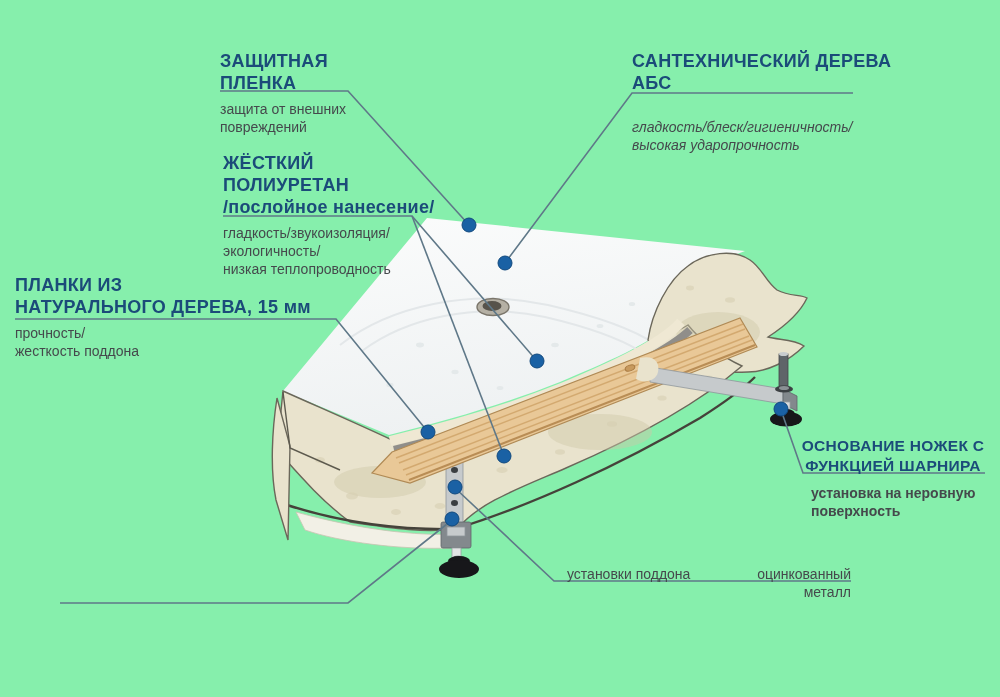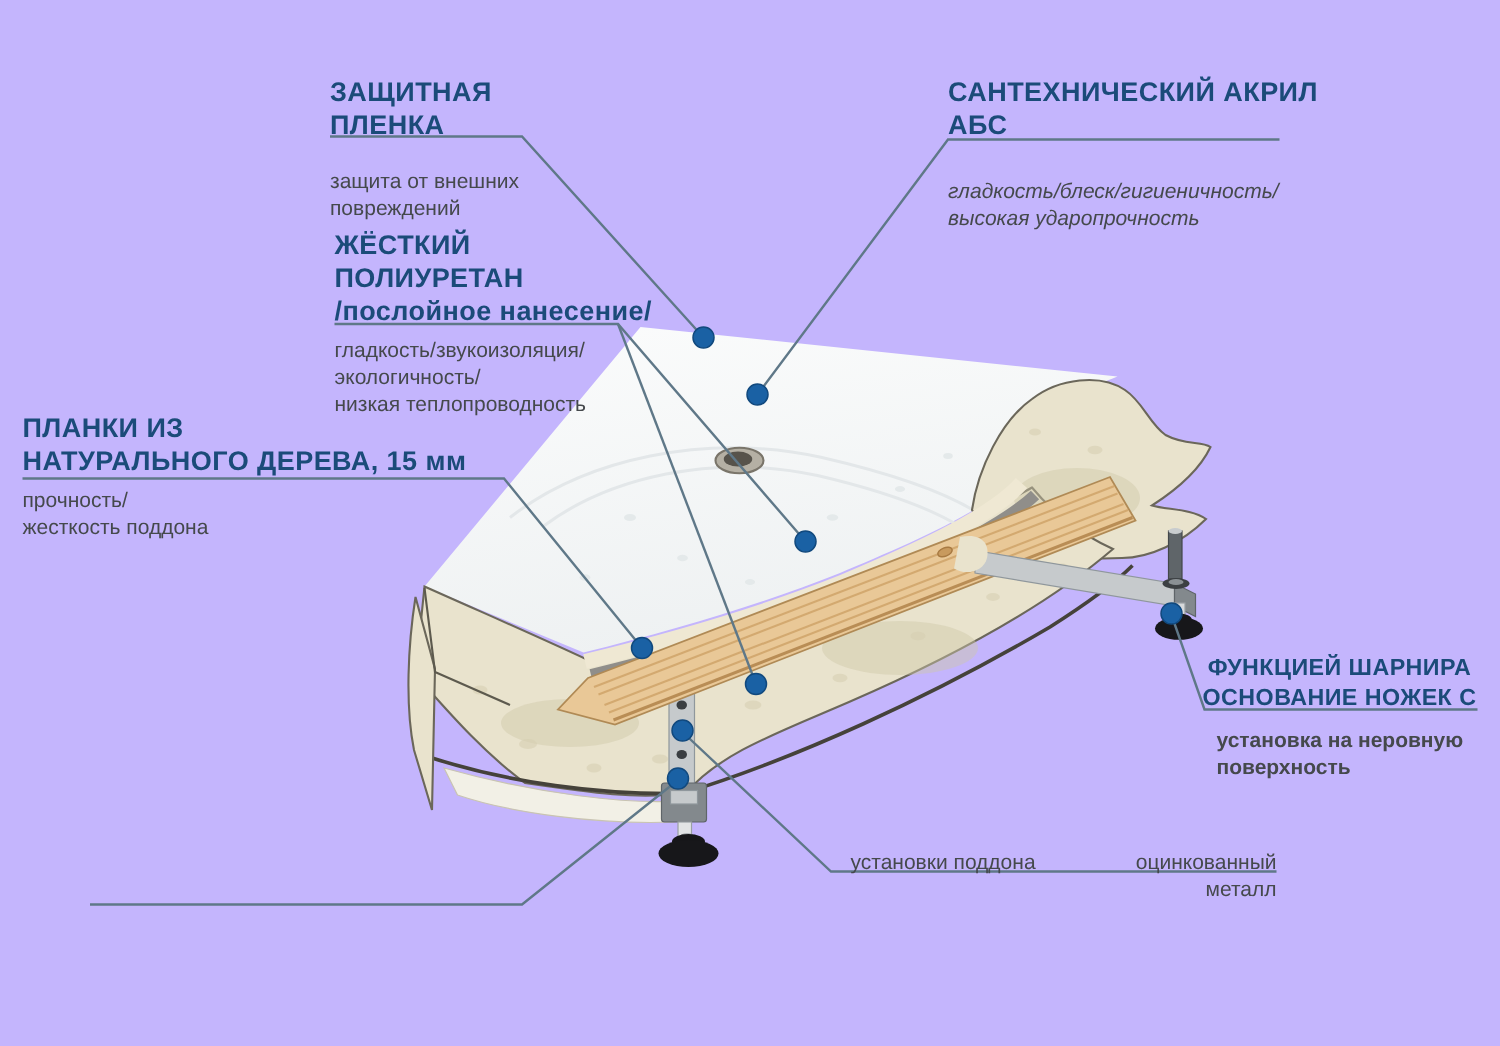--- a/index.html
+++ b/index.html
@@ -1,23 +1,23 @@
 <!DOCTYPE html>
 <html style="--heading: #1b4b79; --body: #45494c; --leader: #5f7888; --dot: #1a61a4; --foam: #e9e3cd; --foam-shadow: #cfc7a9; --band-beige: #efe8d3; --band-gray: #908e8a; --wood: #e9c897; --wood-grain: #cfa369; --metal: #c6cacc; --metal-dark: #83898d; --foot: #17171a;"><head>
 <meta charset="utf-8">
 <title>Diagram</title>
 <style>
   html,body{margin:0;padding:0;background:#ffffff;}
-  .stage{position:relative;width:1000px;height:697px;background:#c4b5fd;overflow:hidden;
+  .stage{position:relative;width:1000px;height:697px;background:#86efac;overflow:hidden;
          font-family:"Liberation Sans", sans-serif;}
   .diagram-svg{position:absolute;left:0;top:0;}
   .label{position:absolute;}
   .title span{display:block;font-weight:bold;font-size:18px;line-height:22px;
               letter-spacing:.3px;color:var(--heading,#1b4b79);white-space:nowrap;}
-  .desc{margin-top:17px;}
+  .desc{margin-top:6px;}
   .desc span{display:block;font-size:14px;line-height:18px;color:var(--body,#45494c);white-space:nowrap;}
   .label-hinge .title span{font-size:15.5px;line-height:20px;}
   .label-hinge{text-align:center;}
   .label-hinge .desc{text-align:left;margin-left:14px;margin-top:8px;font-weight:bold;}
   .cols{display:flex;justify-content:space-between;width:284px;}
   .cols .col-right{text-align:right;}
   
   .tray{fill:url(#trayGrad);stroke:#dcе0e2;stroke-width:1;}
   .tray-line{fill:none;stroke:#e3e7e9;stroke-width:2;}
   .foam{fill:var(--foam,#e9e3cd);stroke:#6b675a;stroke-width:1.4;}
@@ -185,21 +185,21 @@
       <span>ПЛЕНКА</span>
     </div>
     <div class="desc">
       <span>защита от внешних</span>
       <span>повреждений</span>
     </div>
   </div>
 
   <div class="label" style="left:632px;top:50px;">
     <div class="title">
-      <span>САНТЕХНИЧЕСКИЙ АКРИЛ</span>
+      <span>САНТЕХНИЧЕСКИЙ ДЕРЕВА</span>
       <span>АБС</span>
     </div>
     <div class="desc" style="margin-top:24px;font-style:italic;">
       <span>гладкость/блеск/гигиеничность/</span>
       <span>высокая ударопрочность</span>
     </div>
   </div>
 
   <div class="label" style="left:223px;top:152px;">
     <div class="title">
@@ -220,22 +220,22 @@
       <span>НАТУРАЛЬНОГО ДЕРЕВА, 15 мм</span>
     </div>
     <div class="desc" style="margin-top:6px;">
       <span>прочность/</span>
       <span>жесткость поддона</span>
     </div>
   </div>
 
   <div class="label label-hinge" style="left:797px;top:436px;width:192px;">
     <div class="title">
+      <span>ОСНОВАНИЕ НОЖЕК С</span>
       <span>ФУНКЦИЕЙ ШАРНИРА</span>
-      <span>ОСНОВАНИЕ НОЖЕК С</span>
     </div>
     <div class="desc">
       <span>установка на неровную</span>
       <span>поверхность</span>
     </div>
   </div>
 
 
   <div class="label" style="left:567px;top:558px;">
     <div class="desc cols" style="margin-top:7px;">

